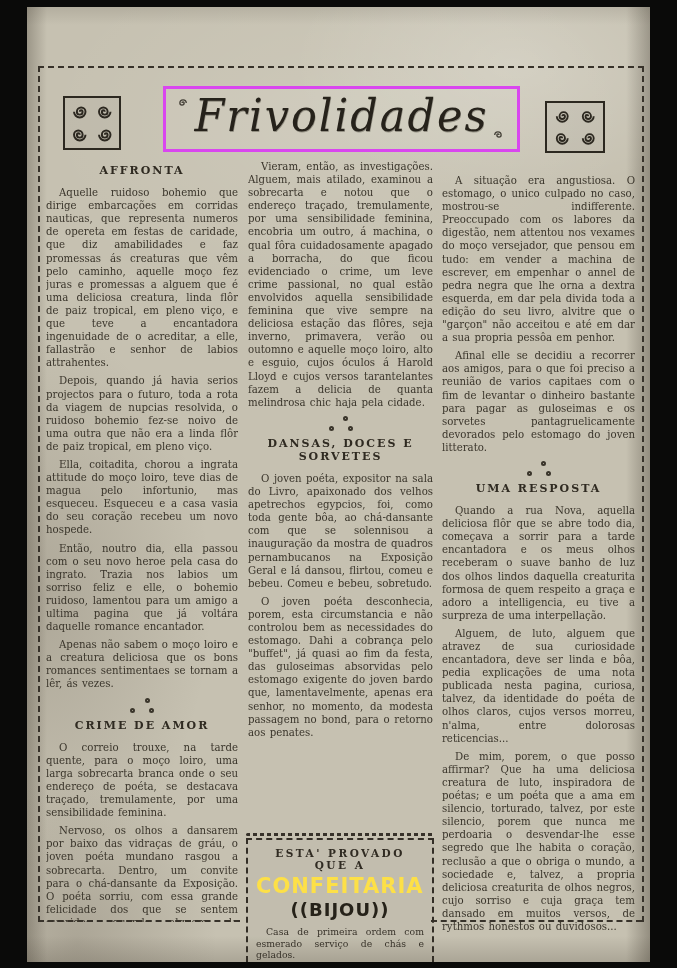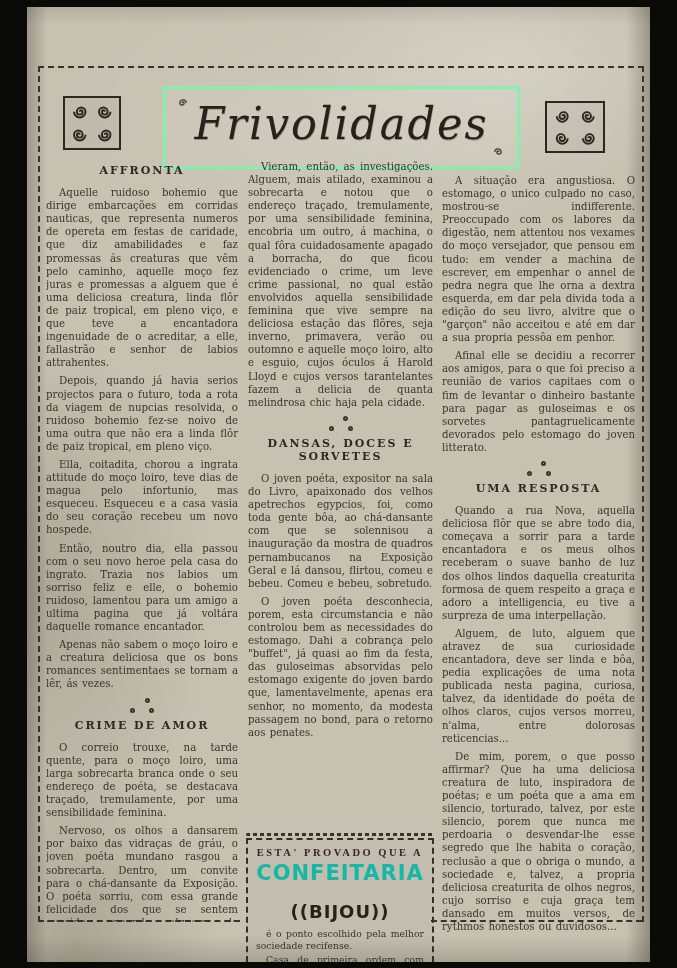--- a/index.html
+++ b/index.html
@@ -25,22 +25,22 @@
   
   .frame { position:absolute; border:0 dashed #37322a; }
   .frame.top    { left:38px; top:66px;  width:606px; height:0; border-top-width:2px; }
   .frame.left   { left:38px; top:66px;  width:0; height:856px; border-left-width:2px; }
   .frame.right  { left:642px; top:66px; width:0; height:856px; border-left-width:2px; }
   .frame.bot-l  { left:38px;  top:920px; width:202px; height:0; border-top-width:2px; }
   .frame.bot-r  { left:431px; top:920px; width:211px; height:0; border-top-width:2px; }
 
   
   .banner {
-    position:absolute; left:163px; top:86px; width:357px; height:83px;
-    border:3px solid #86efac; display:flex; align-items:center; justify-content:center;
+    position:absolute; left:163px; top:86px; width:357px; height:66px;
+    border:3px solid #d946ef; display:flex; align-items:center; justify-content:center;
     background:rgba(255,255,250,0.06);
   }
   .banner-title {
     font-style:italic; font-size:43px; letter-spacing:2px; color:#26221b;
     transform:scaleY(1.04); line-height:1; padding-bottom:6px;
     text-shadow:0.5px 0.5px 0 rgba(38,34,27,0.35);
   }
   .banner .flourish { position:absolute; width:16px; height:16px; opacity:0.85; }
   .banner .fl-a { left:8px; top:6px; }
   .banner .fl-b { right:10px; bottom:6px; transform:scaleX(-1); }
@@ -83,23 +83,23 @@
     position:absolute; left:246px; top:833px; width:188px; height:3px;
     background:repeating-linear-gradient(90deg, #37322a 0 4px, transparent 4px 7px);
     border-radius:2px;
   }
   .ad-box {
     position:absolute; left:246px; top:838px; width:188px; height:124px;
     border:2px dashed #332e26; border-bottom:0;
     padding:7px 8px 0 8px; overflow:hidden; color:#38332a;
     background:rgba(0,0,0,0.015);
   }
-  .ad-lead  { text-align:center; font-weight:bold; font-size:10.5px; letter-spacing:2.5px; color:#302b22;font-family:Liberation Serif, serif; }
-  .ad-brand { text-align:center; font-weight:bold; font-size:21px; letter-spacing:1px; color:#14b8a6; margin-top:4px; line-height:1.05; font-family:"DejaVu Sans", sans-serif; }
-  .ad-brand2{ text-align:center; font-weight:bold; font-size:18px; letter-spacing:1px; color:#262219; margin-top:17px; font-family:"DejaVu Sans", sans-serif; }
+  .ad-lead  { text-align:center; font-weight:bold; font-size:10.5px; letter-spacing:2.5px; color:#302b22; }
+  .ad-brand { font-weight:bold; font-size:21px; letter-spacing:1px; color:#fde047; margin-top:4px; line-height:1.05; font-family:"DejaVu Sans", sans-serif; }
+  .ad-brand2{ text-align:center; font-weight:bold; font-size:18px; letter-spacing:1px; color:#262219; margin-top:2px; font-family:"DejaVu Sans", sans-serif; }
   .ad-body  { font-size:9.3px; line-height:11.5px; text-align:justify; margin-top:6px; }
   .ad-body p{ margin:0 0 3px 0; text-indent:10px; }
 </style>
 </head>
 <body>
 
 <div class="paper"></div>
 
 <div class="frame top"></div>
 <div class="frame left"></div>
@@ -186,17 +186,16 @@
   <p>De mim, porem, o que posso affirmar? Que ha uma deliciosa creatura de luto, inspiradora de poétas; e um poéta que a ama em silencio, torturado, talvez, por este silencio, porem que nunca me perdoaria o desvendar-lhe esse segredo que lhe habita o coração, reclusão a que o obriga o mundo, a sociedade e, talvez, a propria deliciosa creaturita de olhos negros, cujo sorriso e cuja graça tem dansado em muitos versos, de rythmos honestos ou duvidosos...</p>
 
 </div>
 
 <div class="ad-wavy"></div>
 <div class="ad-box">
   <div class="ad-lead">ESTA' PROVADO QUE A</div>
   <div class="ad-brand">CONFEITARIA</div>
   <div class="ad-brand2">((BIJOU))</div>
   <div class="ad-body">
-    <p>é o ponto escolhido pela melhor sociedade recifense.</p>
     <p>Casa de primeira ordem com esmerado serviço de chás e gelados.</p>
   </div>
 
 </div>
 
 </body></html>

